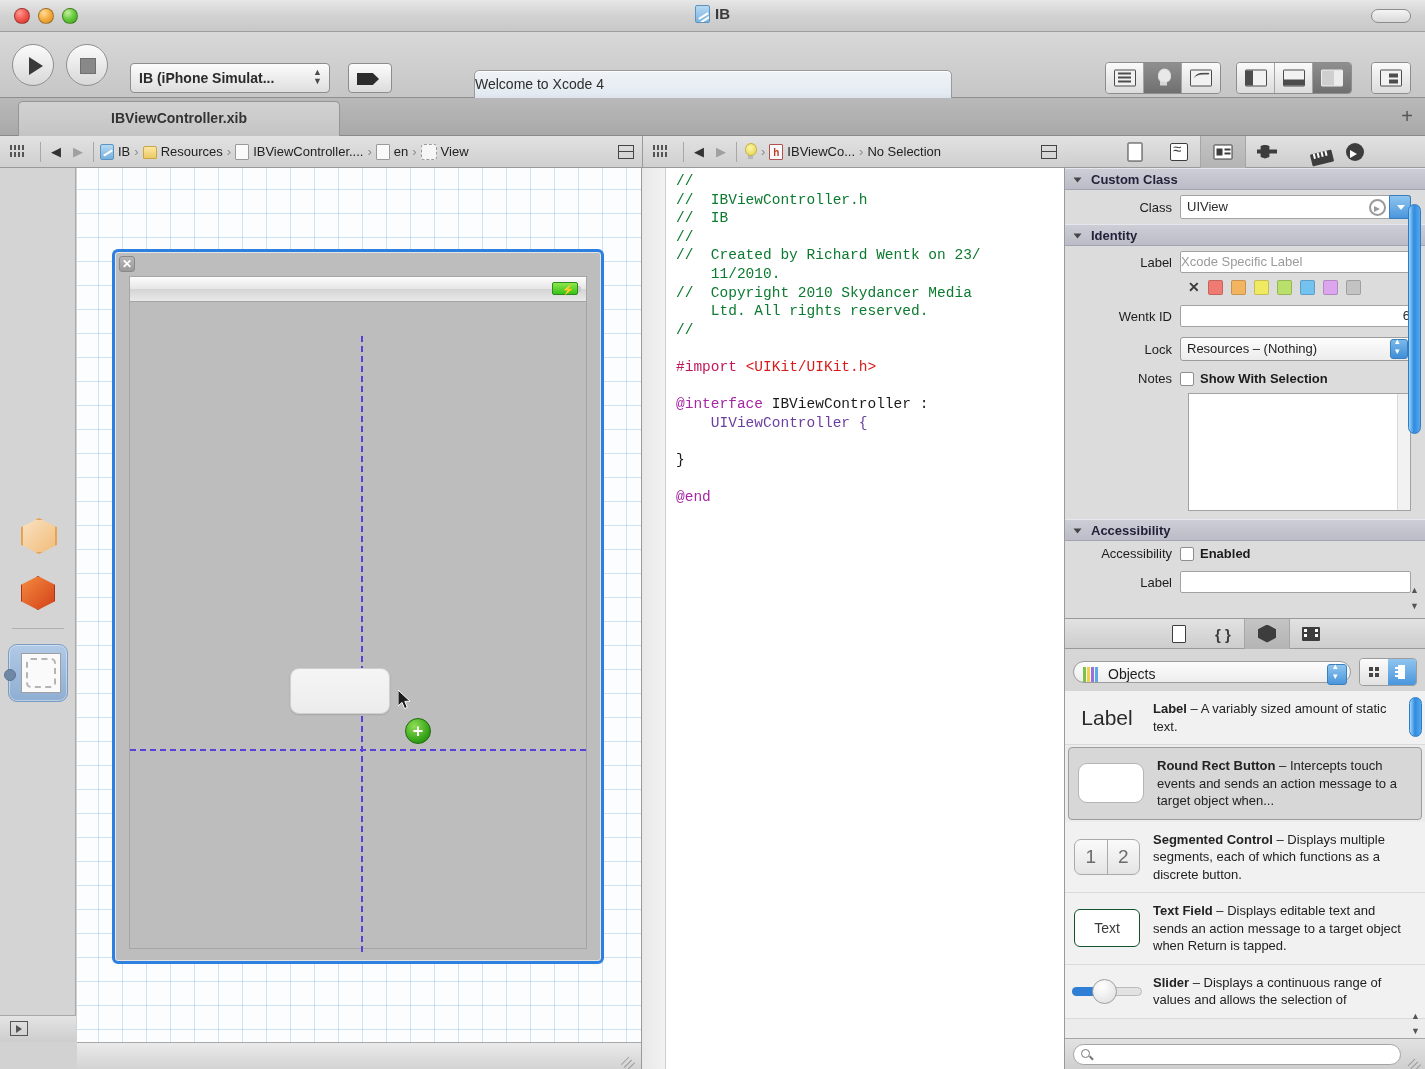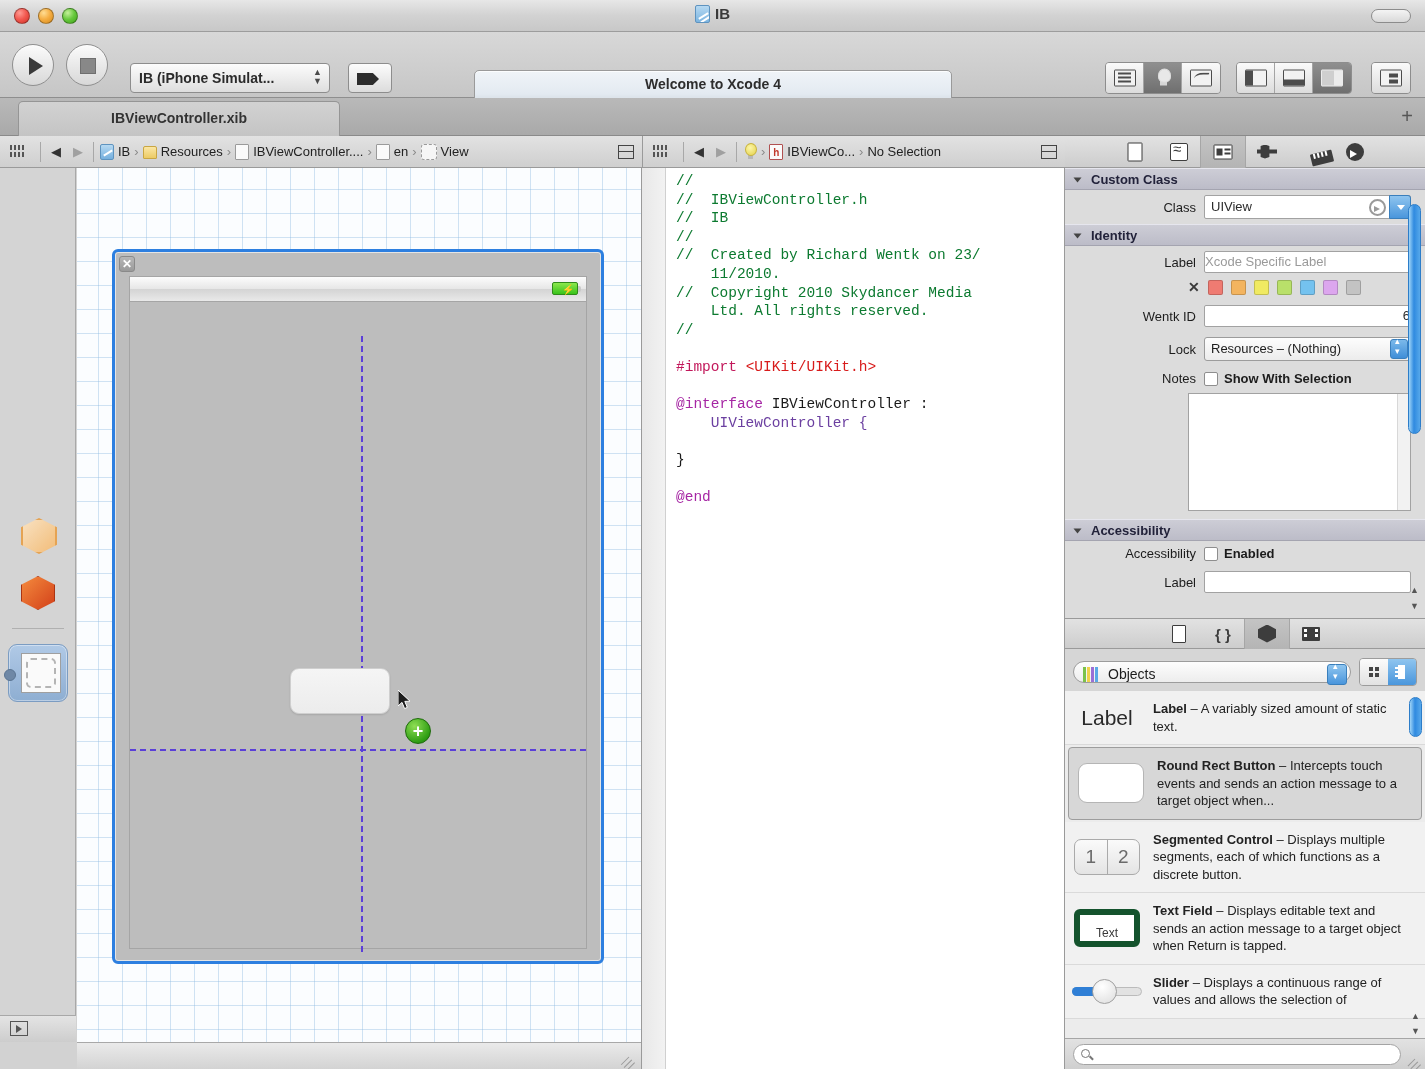--- a/index.html
+++ b/index.html
@@ -49,21 +49,21 @@
   .scheme .arrs { position:absolute; right:7px; top:4px; font-size:9px; line-height:9px; color:#4a4a4a; }
   .bpbtn { position:absolute; left:348px; top:46px; transform:translateY(-50%);
      width:44px; height:30px; border:1px solid #8d8d8d; border-radius:4px;
      background:linear-gradient(to bottom,#fcfcfc,#dcdcdc); }
   .bpbtn .tag { position:absolute; left:8px; top:9px; width:22px; height:12px;
      background:#2c2c2c; clip-path:polygon(0 0,72% 0,100% 50%,72% 100%,0 100%); }
   .activity { position:absolute; left:474px; top:38px; width:478px; height:52px;
      border:1px solid #9a9a9a; border-radius:5px;
      background:linear-gradient(to bottom,#f0f4f8 0%,#e3eaf1 46%,#dde4eb 52%,#eef1f4 100%);
      box-shadow:0 1px 0 rgba(255,255,255,.8) inset; }
-  .activity .atxt { text-align:center; font-size:14px; color:#2d2d2d; margin-top:5px; font-weight:bold; }
+  .activity .atxt { text-align:left; font-size:14px; color:#2d2d2d; margin-top:5px; font-weight:normal; }
   .segset { position:absolute; top:46px; transform:translateY(-50%); display:flex;
      border:1px solid #8d8d8d; border-radius:4px; overflow:hidden; }
   .segset .sg { width:38px; height:30px; border-right:1px solid #a4a4a4;
      background:linear-gradient(to bottom,#fafafa,#dcdcdc); position:relative; }
   .segset .sg:last-child { border-right:none; }
   .segset .sg.on { background:linear-gradient(to bottom,#8f8f8f,#6f6f6f); }
   #editorset { left:1105px; }
   #viewset { left:1236px; }
   #utilbtn { left:1371px; width:40px; }
   .ic { position:absolute; left:50%; top:50%; transform:translate(-50%,-50%);
@@ -233,21 +233,21 @@
      border-left:7px solid #fff; border-top:4px solid transparent; border-bottom:4px solid transparent; }
 
   .inspbody { position:absolute; left:0; top:32px; width:360px; height:450px; overflow:hidden; background:#dcdcdc; }
   .sechdr { height:22px; background:linear-gradient(to bottom,#cdcdd6,#bcbcc8);
      border-top:1px solid #e6e6ee; border-bottom:1px solid #a4a4b0;
      font-size:13px; font-weight:bold; color:#22223a; line-height:21px; padding-left:26px; position:relative; }
   .sechdr .tri { position:absolute; left:10px; top:7px; width:0; height:0;
      border-left:5px solid #444; border-top:4px solid transparent; border-bottom:4px solid transparent;
      transform:rotate(90deg); }
   .row { display:flex; align-items:center; padding:5px 14px 5px 0; font-size:13px; color:#1c1c1c; }
-  .rlab { width:115px; text-align:right; padding-right:8px; flex:none; color:#1c1c1c;margin-left:24px; }
+  .rlab { width:115px; text-align:right; padding-right:8px; flex:none; color:#1c1c1c; }
   .field { flex:1; height:22px; background:#fff; border:1px solid #a2a2a2; border-radius:2px;
      font-size:13px; color:#2b2b2b; line-height:20px; padding:0 0; position:relative; }
   .field.ph { color:#9a9a9a; }
   .field.num { text-align:right; }
   .combo { flex:1; height:24px; background:linear-gradient(to bottom,#fdfdfd,#ececec);
      border:1px solid #9c9c9c; border-radius:3px; font-size:13px; color:#1c1c1c;
      line-height:22px; padding:0 30px 0 6px; position:relative; }
   .combo .stepper { position:absolute; right:2px; top:1px; width:18px; height:20px; border-radius:3px;
      background:linear-gradient(to bottom,#7bb9ea,#3f8ed8); border:1px solid #3a7fbc; }
   .combo .stepper:after { content:"\25B4\0A\25BE"; white-space:pre; position:absolute; left:4px; top:-4px;
@@ -317,22 +317,22 @@
   .libitem.sel { background:#d7d7d7; border:1px solid #9d9d9d; border-radius:4px; margin:2px 3px; }
   .libprev { width:72px; flex:none; display:flex; align-items:center; justify-content:center; }
   .libdesc { font-size:13px; line-height:17.5px; color:#222; }
   .libdesc b { font-weight:bold; }
   .pv-label { font-size:21px; color:#2a2a2a; }
   .pv-rrb { width:66px; height:40px; border-radius:9px; background:#fff; border:1px solid #b5b5b5; }
   .pv-seg { width:66px; height:36px; border-radius:7px; background:linear-gradient(to bottom,#fafafa,#e4e4e4);
      border:1px solid #aaa; display:flex; }
   .pv-seg span { flex:1; font-size:19px; color:#6b6b6b; text-align:center; line-height:34px; }
   .pv-seg span:first-child { border-right:1px solid #aaa; }
-  .pv-tf { width:66px; height:38px; border-radius:6px; background:#fff; border:6px solid #14532d;
-     font-size:12px; color:#3a3a3a; text-align:center; line-height:36px; }
+  .pv-tf { width:66px; height:38px; border-radius:6px; background:#fff; border:1px solid #14532d;
+     font-size:14px; color:#3a3a3a; text-align:center; line-height:36px; }
   .pv-sl { width:70px; height:24px; position:relative; }
   .pv-sl .track { position:absolute; left:0; top:8px; width:70px; height:9px; border-radius:5px;
      background:#e2e2e2; border:1px solid #bbb; }
   .pv-sl .fill { position:absolute; left:0; top:8px; width:26px; height:9px; border-radius:5px 0 0 5px;
      background:#2f7fd6; }
   .pv-sl .knob { position:absolute; left:20px; top:0; width:25px; height:25px; border-radius:50%;
      background:radial-gradient(circle at 40% 30%,#fff,#dcdcdc); border:1px solid #9f9f9f; }
   .libscroll { position:absolute; right:3px; top:6px; width:13px; height:300px; }
   .libscroll .thumb { position:absolute; left:0; top:0; width:13px; height:40px; border-radius:7px;
      background:linear-gradient(to right,#9fd4f7,#2f8ae0 45%,#57a8ea); border:1px solid #2c7dc9; }

